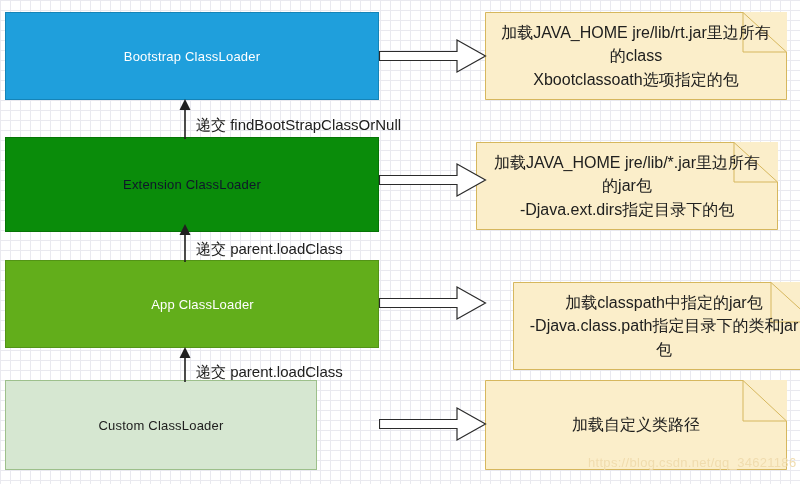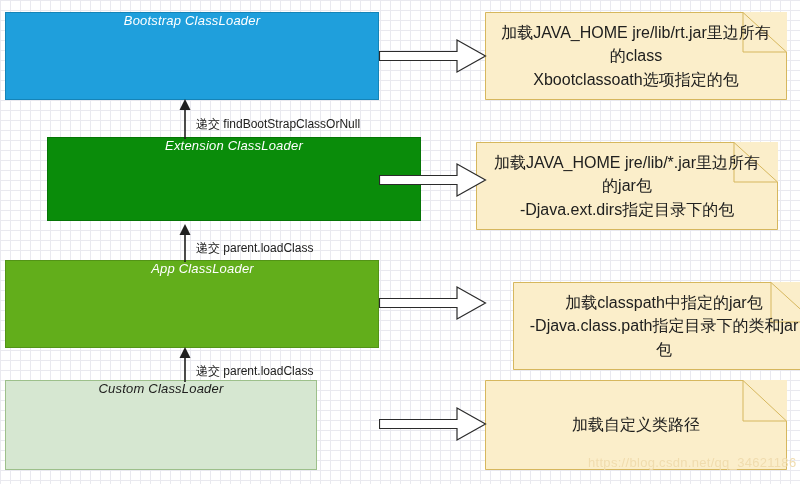--- a/index.html
+++ b/index.html
@@ -21,38 +21,37 @@
     background-position: 0 0, 0 0, 0 0, 0 0;
     overflow: hidden;
     font-family: "Liberation Sans", sans-serif;
   }
 
   
   .cl-box {
     position: absolute;
     box-sizing: border-box;
     display: flex;
+    align-items: center;
     justify-content: center;
     text-align: center;
     font-size: 13px;
     letter-spacing: .2px;
-    font-style: italic;
   }
   .cl-bootstrap {
     left: 5px; top: 12px; width: 374px; height: 88px;
     background: #1F9FDC;
     border: 1px solid #1584b8;
     color: #ffffff;
   }
   .cl-extension {
-    left: 5px; top: 137px; width: 374px; height: 84px;
+    left: 5px; top: 137px; width: 374px; height: 95px;
     background: #0A8C0A;
     border: 1px solid #067406;
-    color: #ffffff;
-    margin-left: 42px;
+    color: #0f172a;
   }
   .cl-app {
     left: 5px; top: 260px; width: 374px; height: 88px;
     background: #62AE1B;
     border: 1px solid #539417;
     color: #ffffff;
     padding-left: 21px;
   }
   .cl-custom {
     left: 5px; top: 380px; width: 312px; height: 90px;
@@ -96,21 +95,21 @@
   .v-arrow {
     position: absolute;
     z-index: 2;
   }
   .v-arrow-1 { left: 178px; top: 99px; }
   .v-arrow-2 { left: 178px; top: 224px; }
   .v-arrow-3 { left: 178px; top: 347px; }
 
   .v-label {
     position: absolute;
-    font-size: 12px;
+    font-size: 15px;
     color: #20201f;
     white-space: nowrap;
     z-index: 3;
   }
   .v-label-1 { left: 196px; top: 116px; }
   .v-label-2 { left: 196px; top: 240px; }
   .v-label-3 { left: 196px; top: 363px; }
 
   
   .h-arrow {

